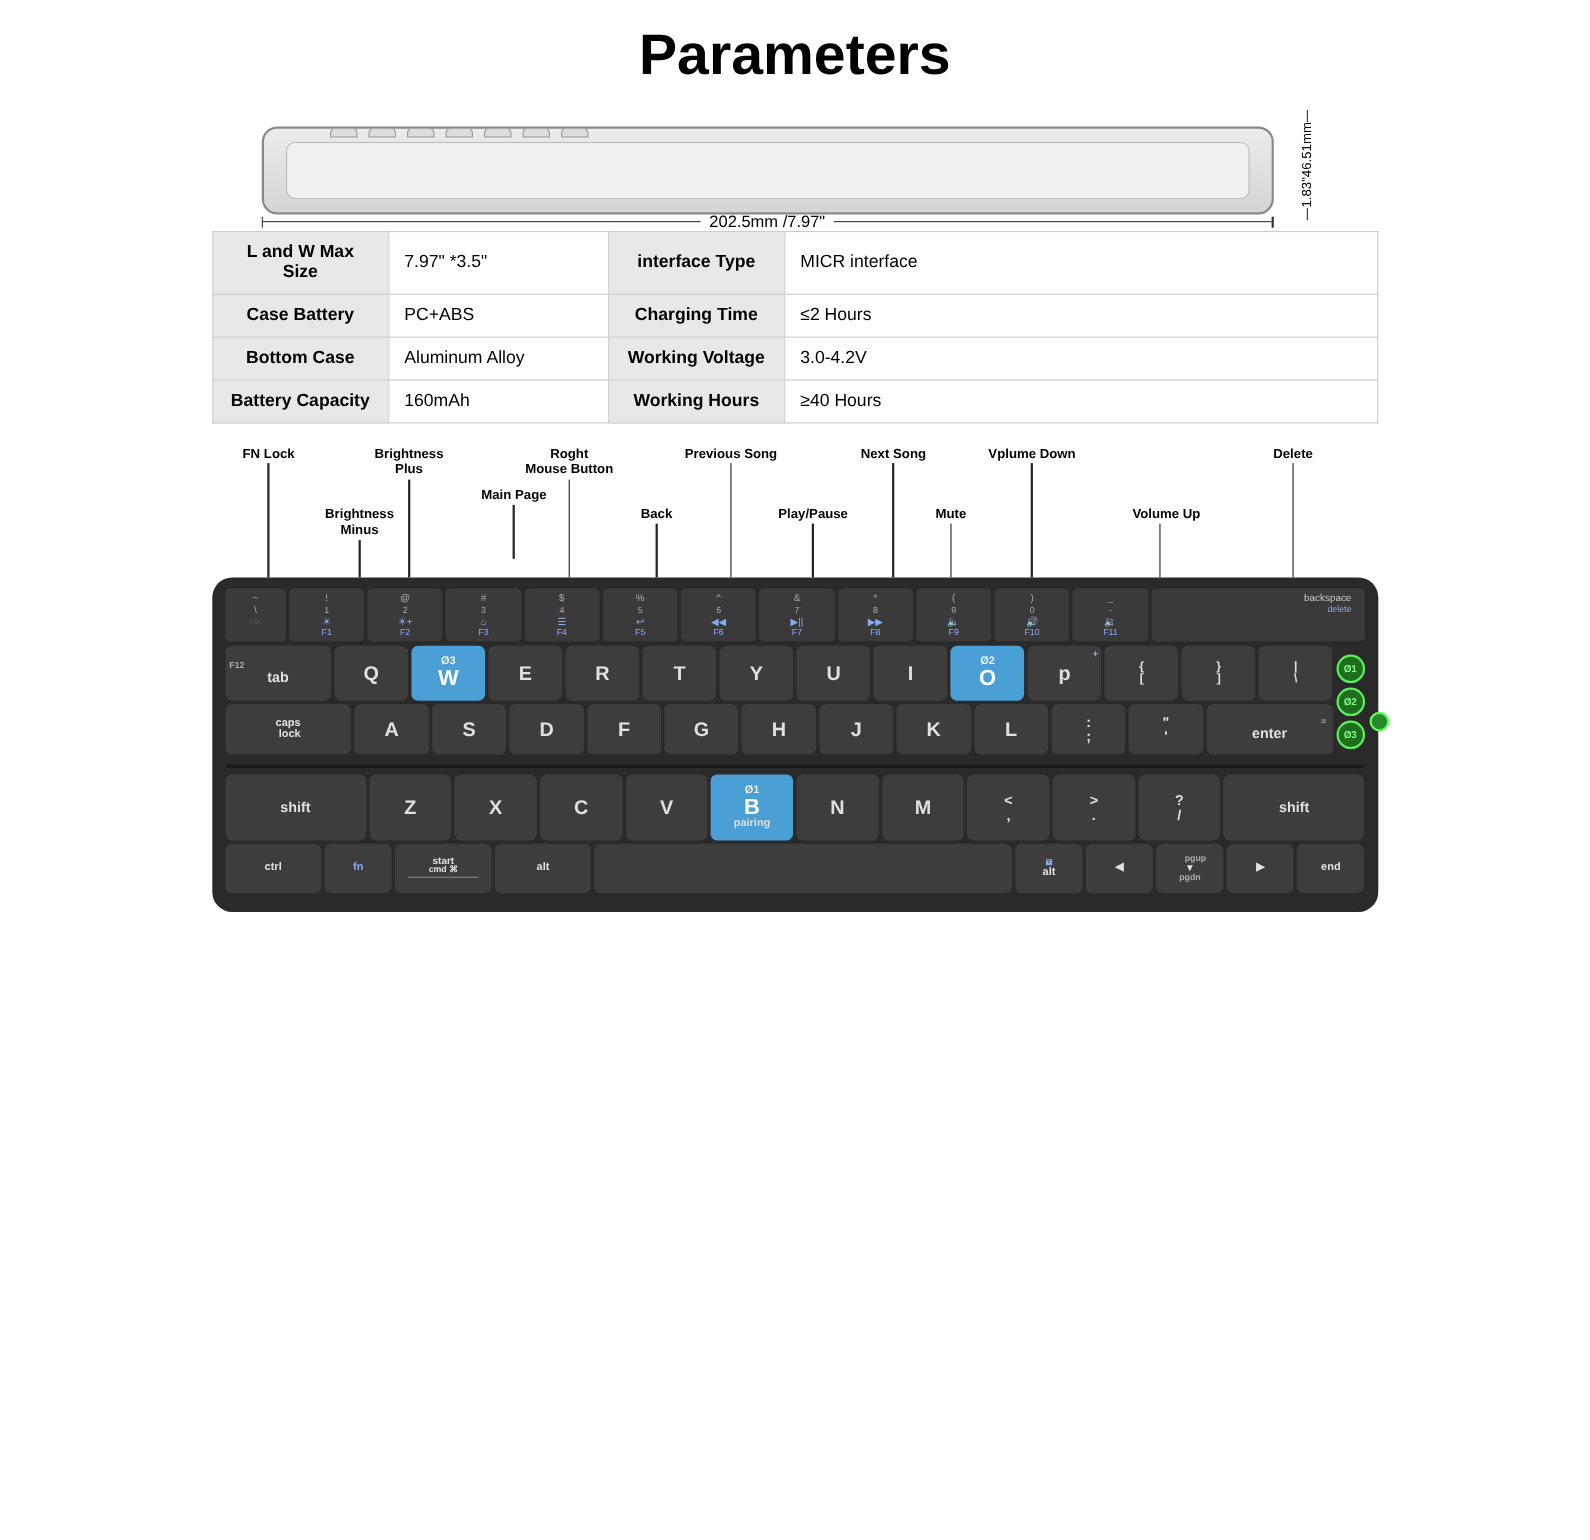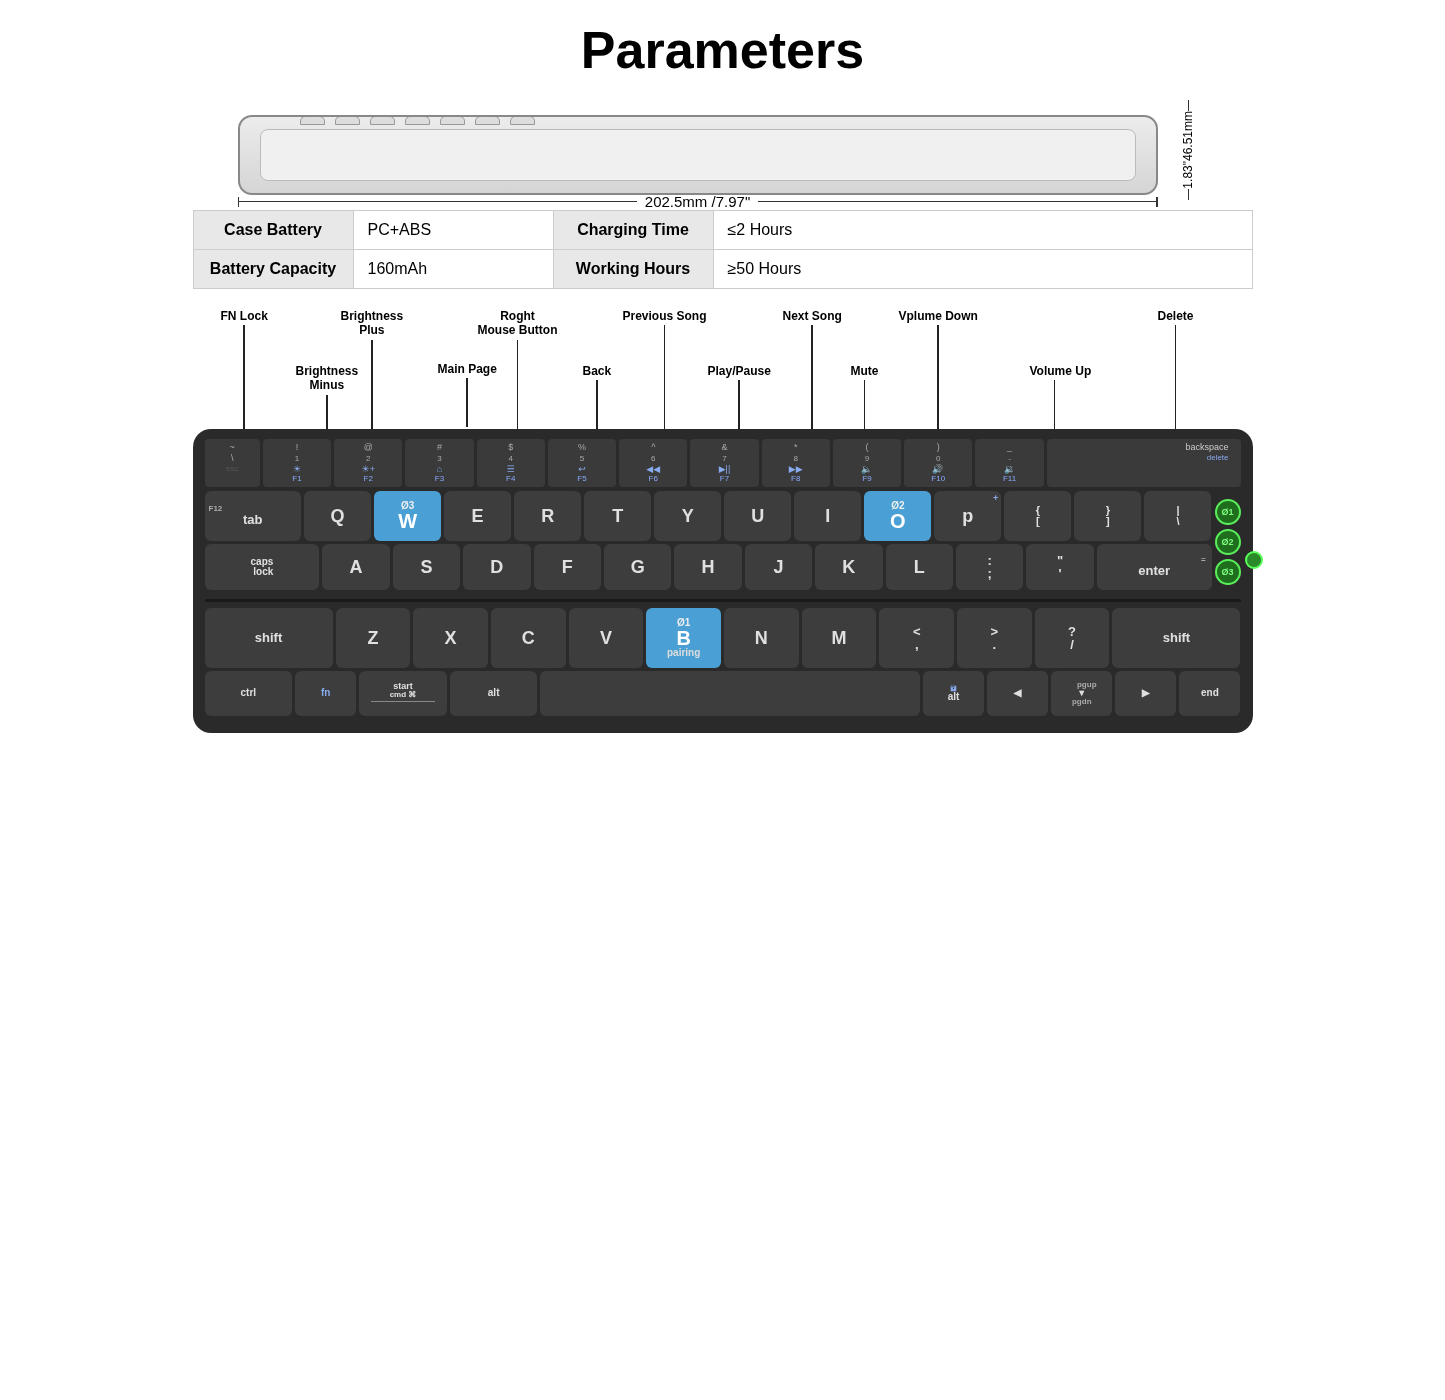--- a/index.html
+++ b/index.html
@@ -200,31 +200,43 @@
         <div style="font-size:12px; writing-mode:vertical-rl; transform:rotate(180deg); white-space:nowrap;">1.83"</div>
       </div>
       <div style="width:1.5px; flex:1; background:#333;"></div>
       <div style="width:1.5px; height:10px; background:#333;"></div>
     </div>
   </div>
 </div>
 
 <table class="params-table">
   <tbody>
+      <tr>
+    <td class="label-cell">L and W Max Size</td>
+    <td class="value-cell">7.97" *3.5"</td>
+    <td class="label-cell2">interface Type</td>
+    <td class="value-cell2">MICR interface</td>
+  </tr>
   <tr>
     <td class="label-cell">Case Battery</td>
     <td class="value-cell">PC+ABS</td>
     <td class="label-cell2">Charging Time</td>
     <td class="value-cell2">≤2 Hours</td>
   </tr>
   <tr>
+    <td class="label-cell">Bottom Case</td>
+    <td class="value-cell">Aluminum Alloy</td>
+    <td class="label-cell2">Working Voltage</td>
+    <td class="value-cell2">3.0-4.2V</td>
+  </tr>
+  <tr>
     <td class="label-cell">Battery Capacity</td>
     <td class="value-cell">160mAh</td>
     <td class="label-cell2">Working Hours</td>
-    <td class="value-cell2">≥50 Hours</td>
+    <td class="value-cell2">≥40 Hours</td>
   </tr>
 </tbody>
   </table>
 
 <div style="position:relative; width:100%; height:120px;">
 
   <div class="ann-entry" style="left:28px; top:0; height:120px;">
     <div class="text" style="font-size:12px; font-weight:800;text-align:center;">FN Lock</div>
     <div class="line"></div>
   </div>
@@ -237,21 +249,21 @@
   <div class="ann-entry" style="left:103px; top:55px; height:65px;">
     <div class="text" style="font-size:12px; font-weight:800;">Brightness<br>Minus</div>
     <div class="line"></div>
   </div>
 
   <div class="ann-entry" style="left:285px; top:0; height:120px;">
     <div class="text" style="font-size:12px; font-weight:800;">Roght<br>Mouse Button</div>
     <div class="line"></div>
   </div>
 
-  <div class="ann-entry" style="left:245px; top:53px; height:65px;align-items:center;">
+  <div class="ann-entry" style="left:245px; top:38px; height:65px;align-items:center;">
     <div class="text" style="font-size:12px; font-weight:800;">Main Page</div>
     <div class="line"></div>
   </div>
 
   <div class="ann-entry" style="left:390px; top:55px; height:65px;">
     <div class="text" style="font-size:12px; font-weight:800;">Back</div>
     <div class="line"></div>
   </div>
 
   <div class="ann-entry" style="left:430px; top:0; height:120px;">

